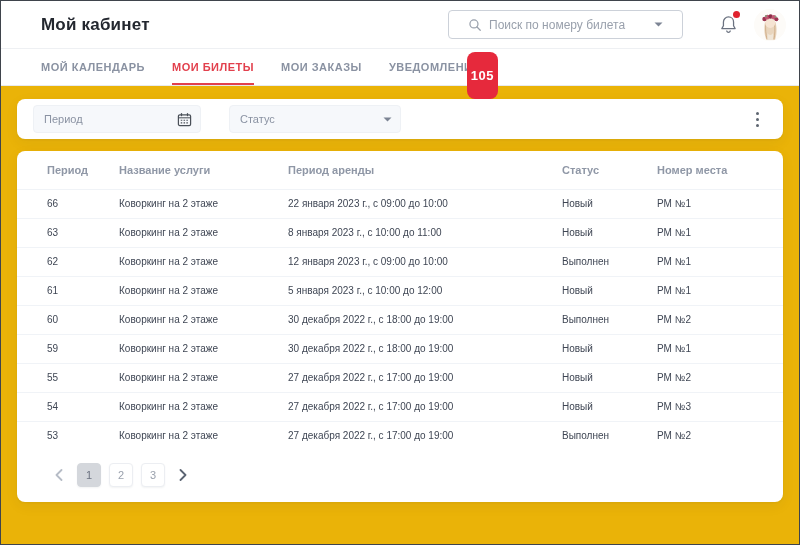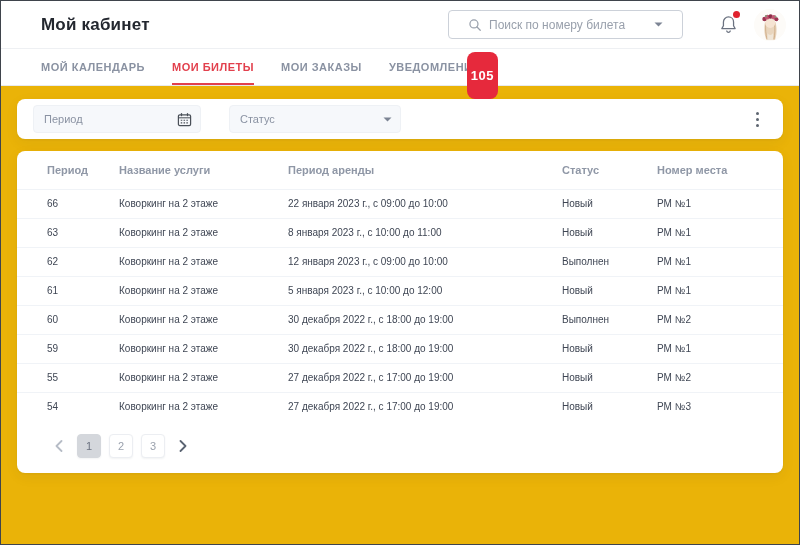--- a/index.html
+++ b/index.html
@@ -284,20 +284,27 @@
               <td>Новый</td>
               <td>РМ №2</td>
             </tr>
             <tr>
               <td>54</td>
               <td>Коворкинг на 2 этаже</td>
               <td>27 декабря 2022 г., с 17:00 до 19:00</td>
               <td>Новый</td>
               <td>РМ №3</td>
             </tr>
+            <tr>
+              <td>53</td>
+              <td>Коворкинг на 2 этаже</td>
+              <td>27 декабря 2022 г., с 17:00 до 19:00</td>
+              <td>Выполнен</td>
+              <td>РМ №2</td>
+            </tr>
           </tbody>
       </table>
 
       <div class="pagination">
         <span class="pg-arrow">
           <svg width="8" height="12" viewBox="0 0 8 12">
             <path d="M6.5 1 L1.5 6 L6.5 11" fill="none" stroke="#b6bcc6" stroke-width="1.8" stroke-linecap="round" stroke-linejoin="round"></path>
           </svg>
         </span>
         <span class="pg-pages">

